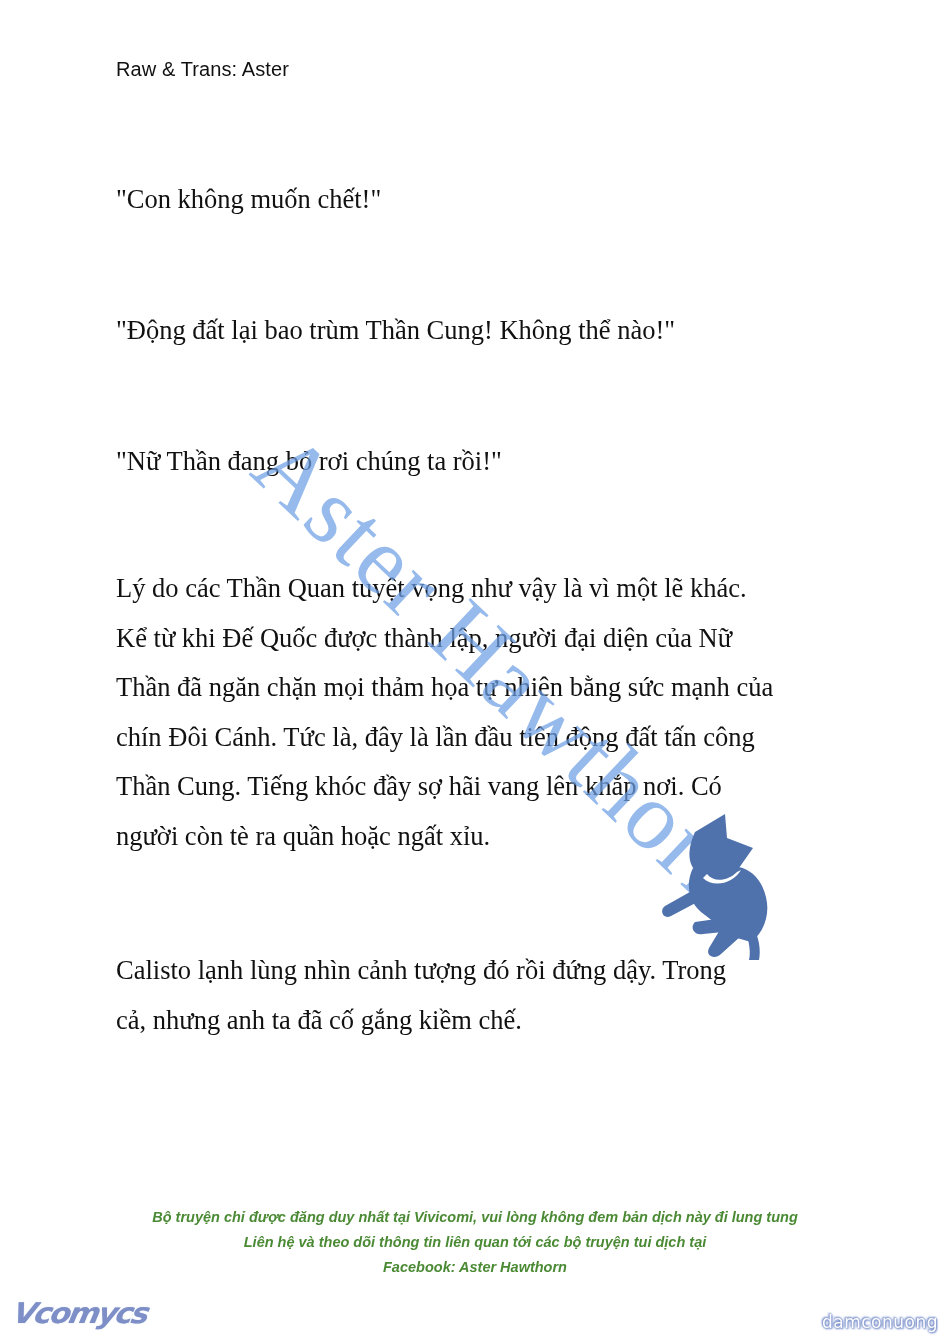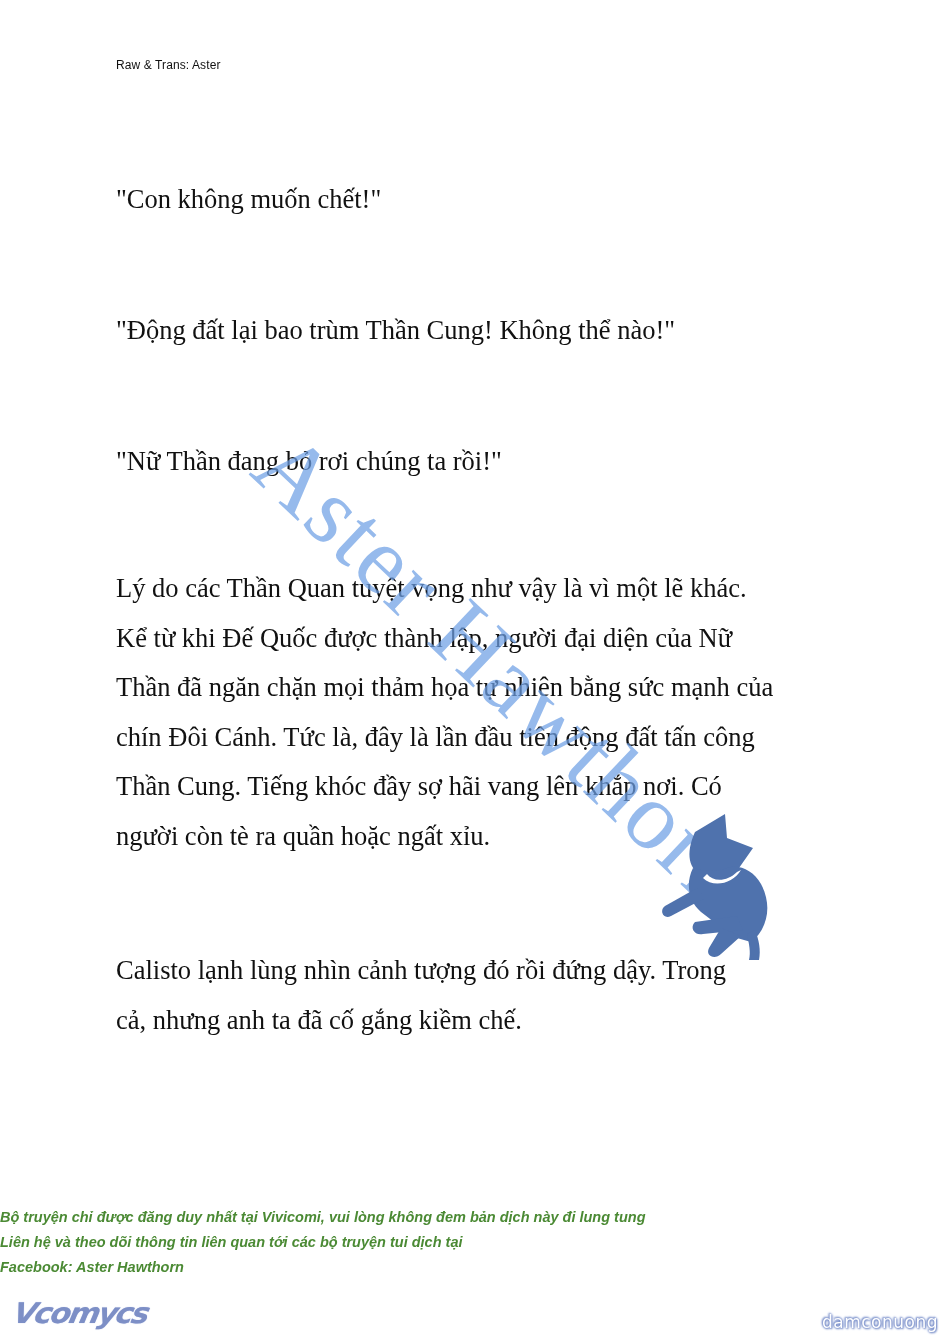--- a/index.html
+++ b/index.html
@@ -17,21 +17,21 @@
       position: absolute;
       left: 0; top: 0;
       width: 950px; height: 1343px;
       background: #ffffff;
     }
     .header {
       position: absolute;
       left: 116px;
       top: 58px;
       font-family: "Liberation Sans", sans-serif;
-      font-size: 12px;
+      font-size: 20px;
       color: #111111;
       letter-spacing: 0.1px;
     }
     .body-text {
       position: absolute;
       left: 116px;
       font-family: "Liberation Serif", serif;
       font-size: 26.5px;
       color: #111111;
       white-space: nowrap;
@@ -61,21 +61,21 @@
       left: 655px;
       top: 810px;
       width: 125px;
       height: 150px;
       z-index: 3;
     }
     .footer {
       position: absolute;
       left: 0;
       width: 950px;
-      text-align: left;
+      text-align: center;
       font-family: "Liberation Sans", sans-serif;
       font-style: italic;
       font-weight: bold;
       font-size: 14.5px;
       color: #4b8a34;
     }
     .logo-left {
       position: absolute;
       left: 14px;
       top: 1296px;

